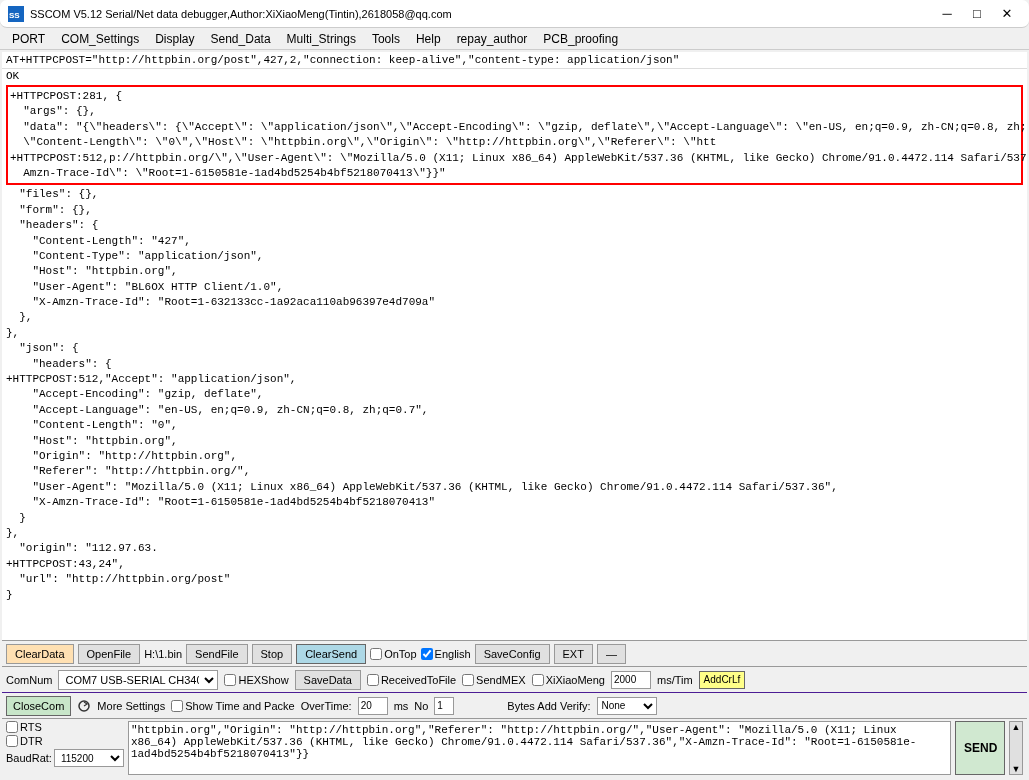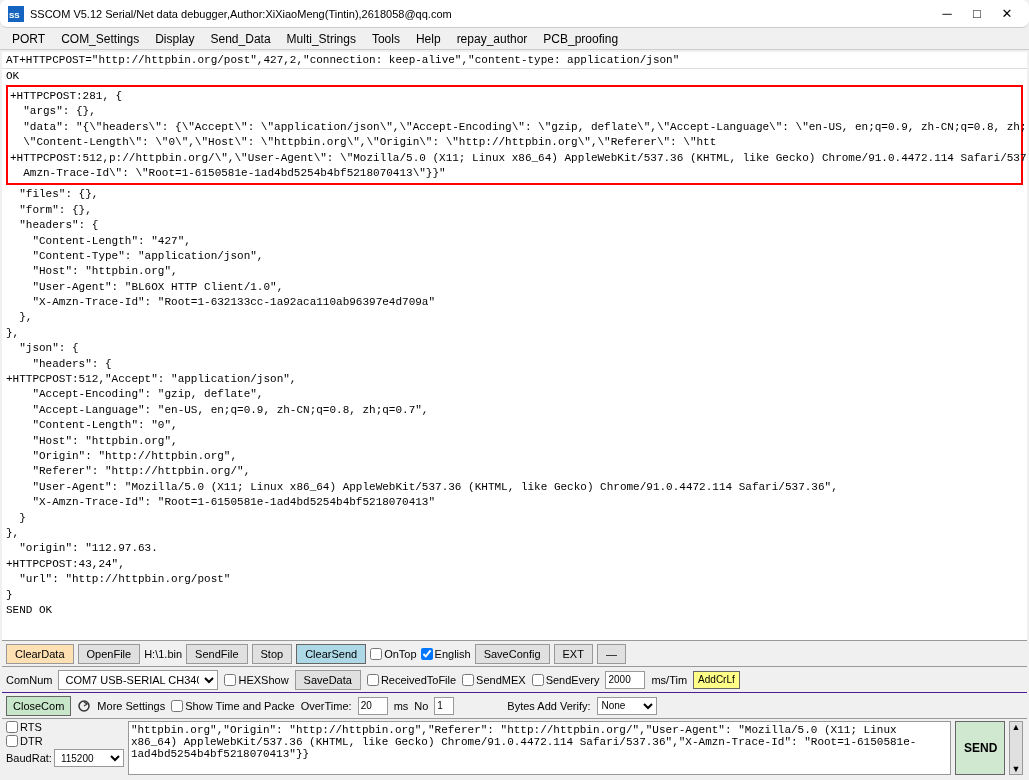--- a/index.html
+++ b/index.html
@@ -347,21 +347,20 @@
     <span class="data-line">    "Referer": "http://httpbin.org/",</span>
     <span class="data-line">    "User-Agent": "Mozilla/5.0 (X11; Linux x86_64) AppleWebKit/537.36 (KHTML, like Gecko) Chrome/91.0.4472.114 Safari/537.36",</span>
     <span class="data-line">    "X-Amzn-Trace-Id": "Root=1-6150581e-1ad4bd5254b4bf5218070413"</span>
     <span class="data-line">  }</span>
     <span class="data-line">},</span>
     <span class="data-line">  "origin": "112.97.63.</span>
     <span class="data-line">+HTTPCPOST:43,24",</span>
     <span class="data-line">  "url": "http://httpbin.org/post"</span>
     <span class="data-line">}</span>
     <span class="data-line"></span>
-    <span class="data-line">SEND OK</span>
   </div>
 
   <div id="bottom-toolbar">
     <button class="toolbar-btn" style="background:#ffe0b2;">ClearData</button>
     <button class="toolbar-btn">OpenFile</button>
     <span style="font-size:11px; font-family:'Segoe UI',Arial,sans-serif;">H:\1.bin</span>
     <button class="toolbar-btn">SendFile</button>
     <button class="toolbar-btn">Stop</button>
     <button class="toolbar-btn active-blue">ClearSend</button>
     <div style="display:flex;align-items:center;gap:2px;">
@@ -390,21 +389,21 @@
     <label class="checkbox-label">
       <input type="checkbox" style="">
       <span>ReceivedToFile</span>
     </label>
     <label class="checkbox-label">
       <input type="checkbox" style="">
       <span>SendMEX</span>
     </label>
     <label class="checkbox-label">
       <input type="checkbox" style="">
-      <span>SendEvery</span>
+      <span>XiXiaoMeng</span>
     </label>
     <input type="text" class="small-input" style="width: 40px;" value="2000">
     <span style="font-size:11px;">ms/Tim</span>
     <button class="add-crlf-btn" style="background:#ffff88;">AddCrLf</button>
   </div>
 
   <div id="connect-row">
     <button class="connect-btn" style="background:#c8e6c9; padding: 2px 6px; font-size:11px; border:1px solid #666; height:20px;">
       <span>CloseCom</span>
     </button>

